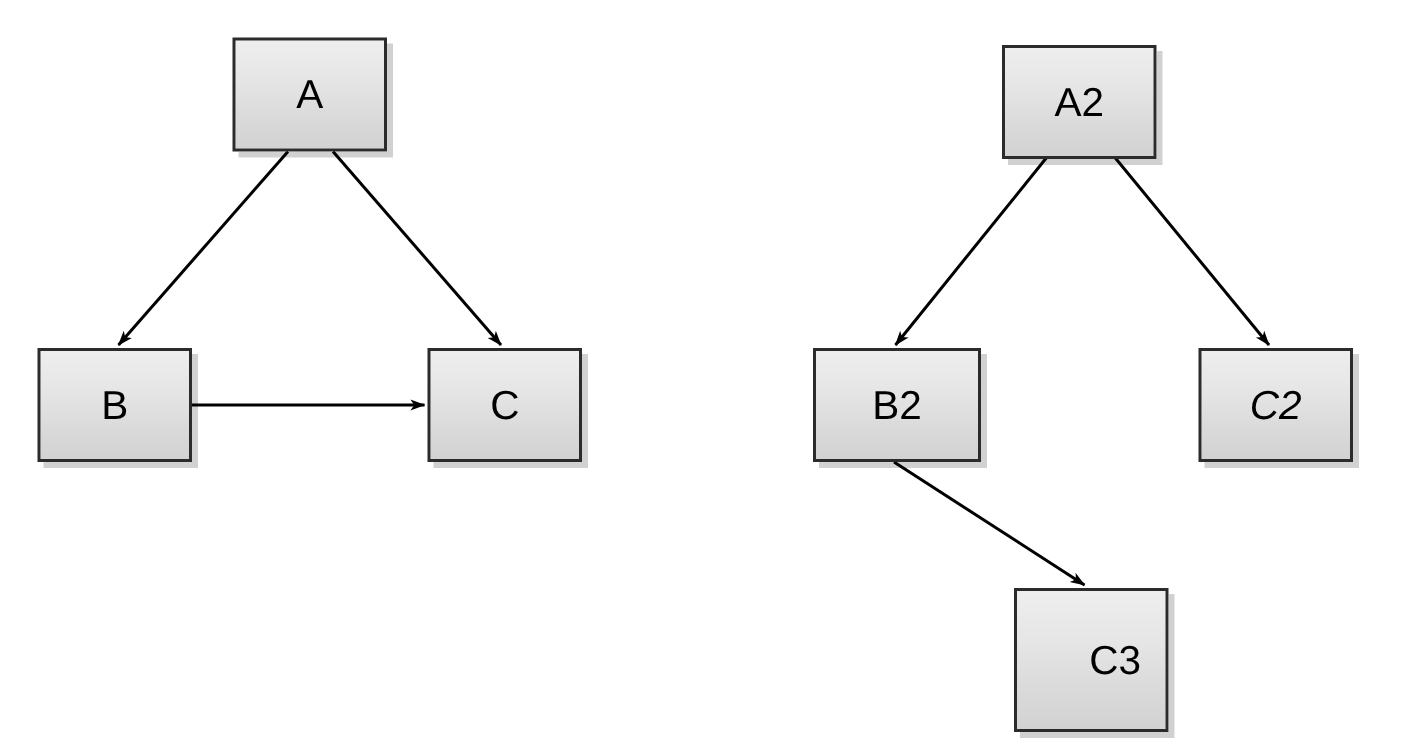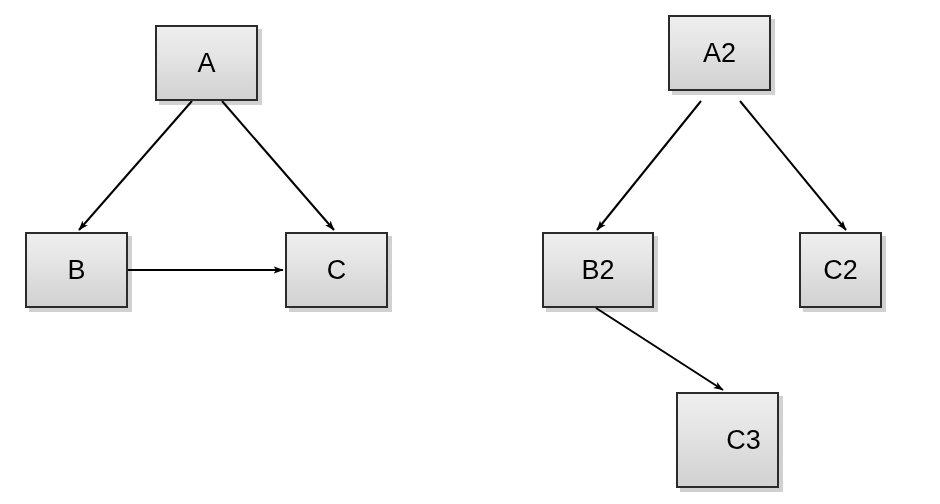--- a/index.html
+++ b/index.html
@@ -68,27 +68,27 @@
   <div id="nodes-layer">
       <div class="node" style="left: 155px; top: 25px; width: 103px; height: 76px;">
         <span class="node-label">A</span>
       </div>
       <div class="node" style="left: 25px; top: 232px; width: 103px; height: 76px;">
         <span class="node-label">B</span>
       </div>
       <div class="node" style="left: 285px; top: 232px; width: 103px; height: 76px;">
         <span class="node-label">C</span>
       </div>
-      <div class="node" style="left: 668px; top: 15px; width: 103px; height: 76px;">
+      <div class="node" style="left: 668px; top: 30px; width: 103px; height: 76px;">
         <span class="node-label">A2</span>
       </div>
       <div class="node" style="left: 542px; top: 232px; width: 112px; height: 76px;">
         <span class="node-label">B2</span>
       </div>
-      <div class="node" style="left: 799px; top: 232px; width: 83px; height: 76px;">
+      <div class="node" style="left: 799px; top: 232px; width: 103px; height: 76px; font-style: italic;">
         <span class="node-label">C2</span>
       </div>
       <div class="node" style="left: 676px; top: 392px; width: 103px; height: 96px; padding-left: 32px;">
         <span class="node-label">C3</span>
       </div>
     </div>
 
 </div>
 
 </body></html>

